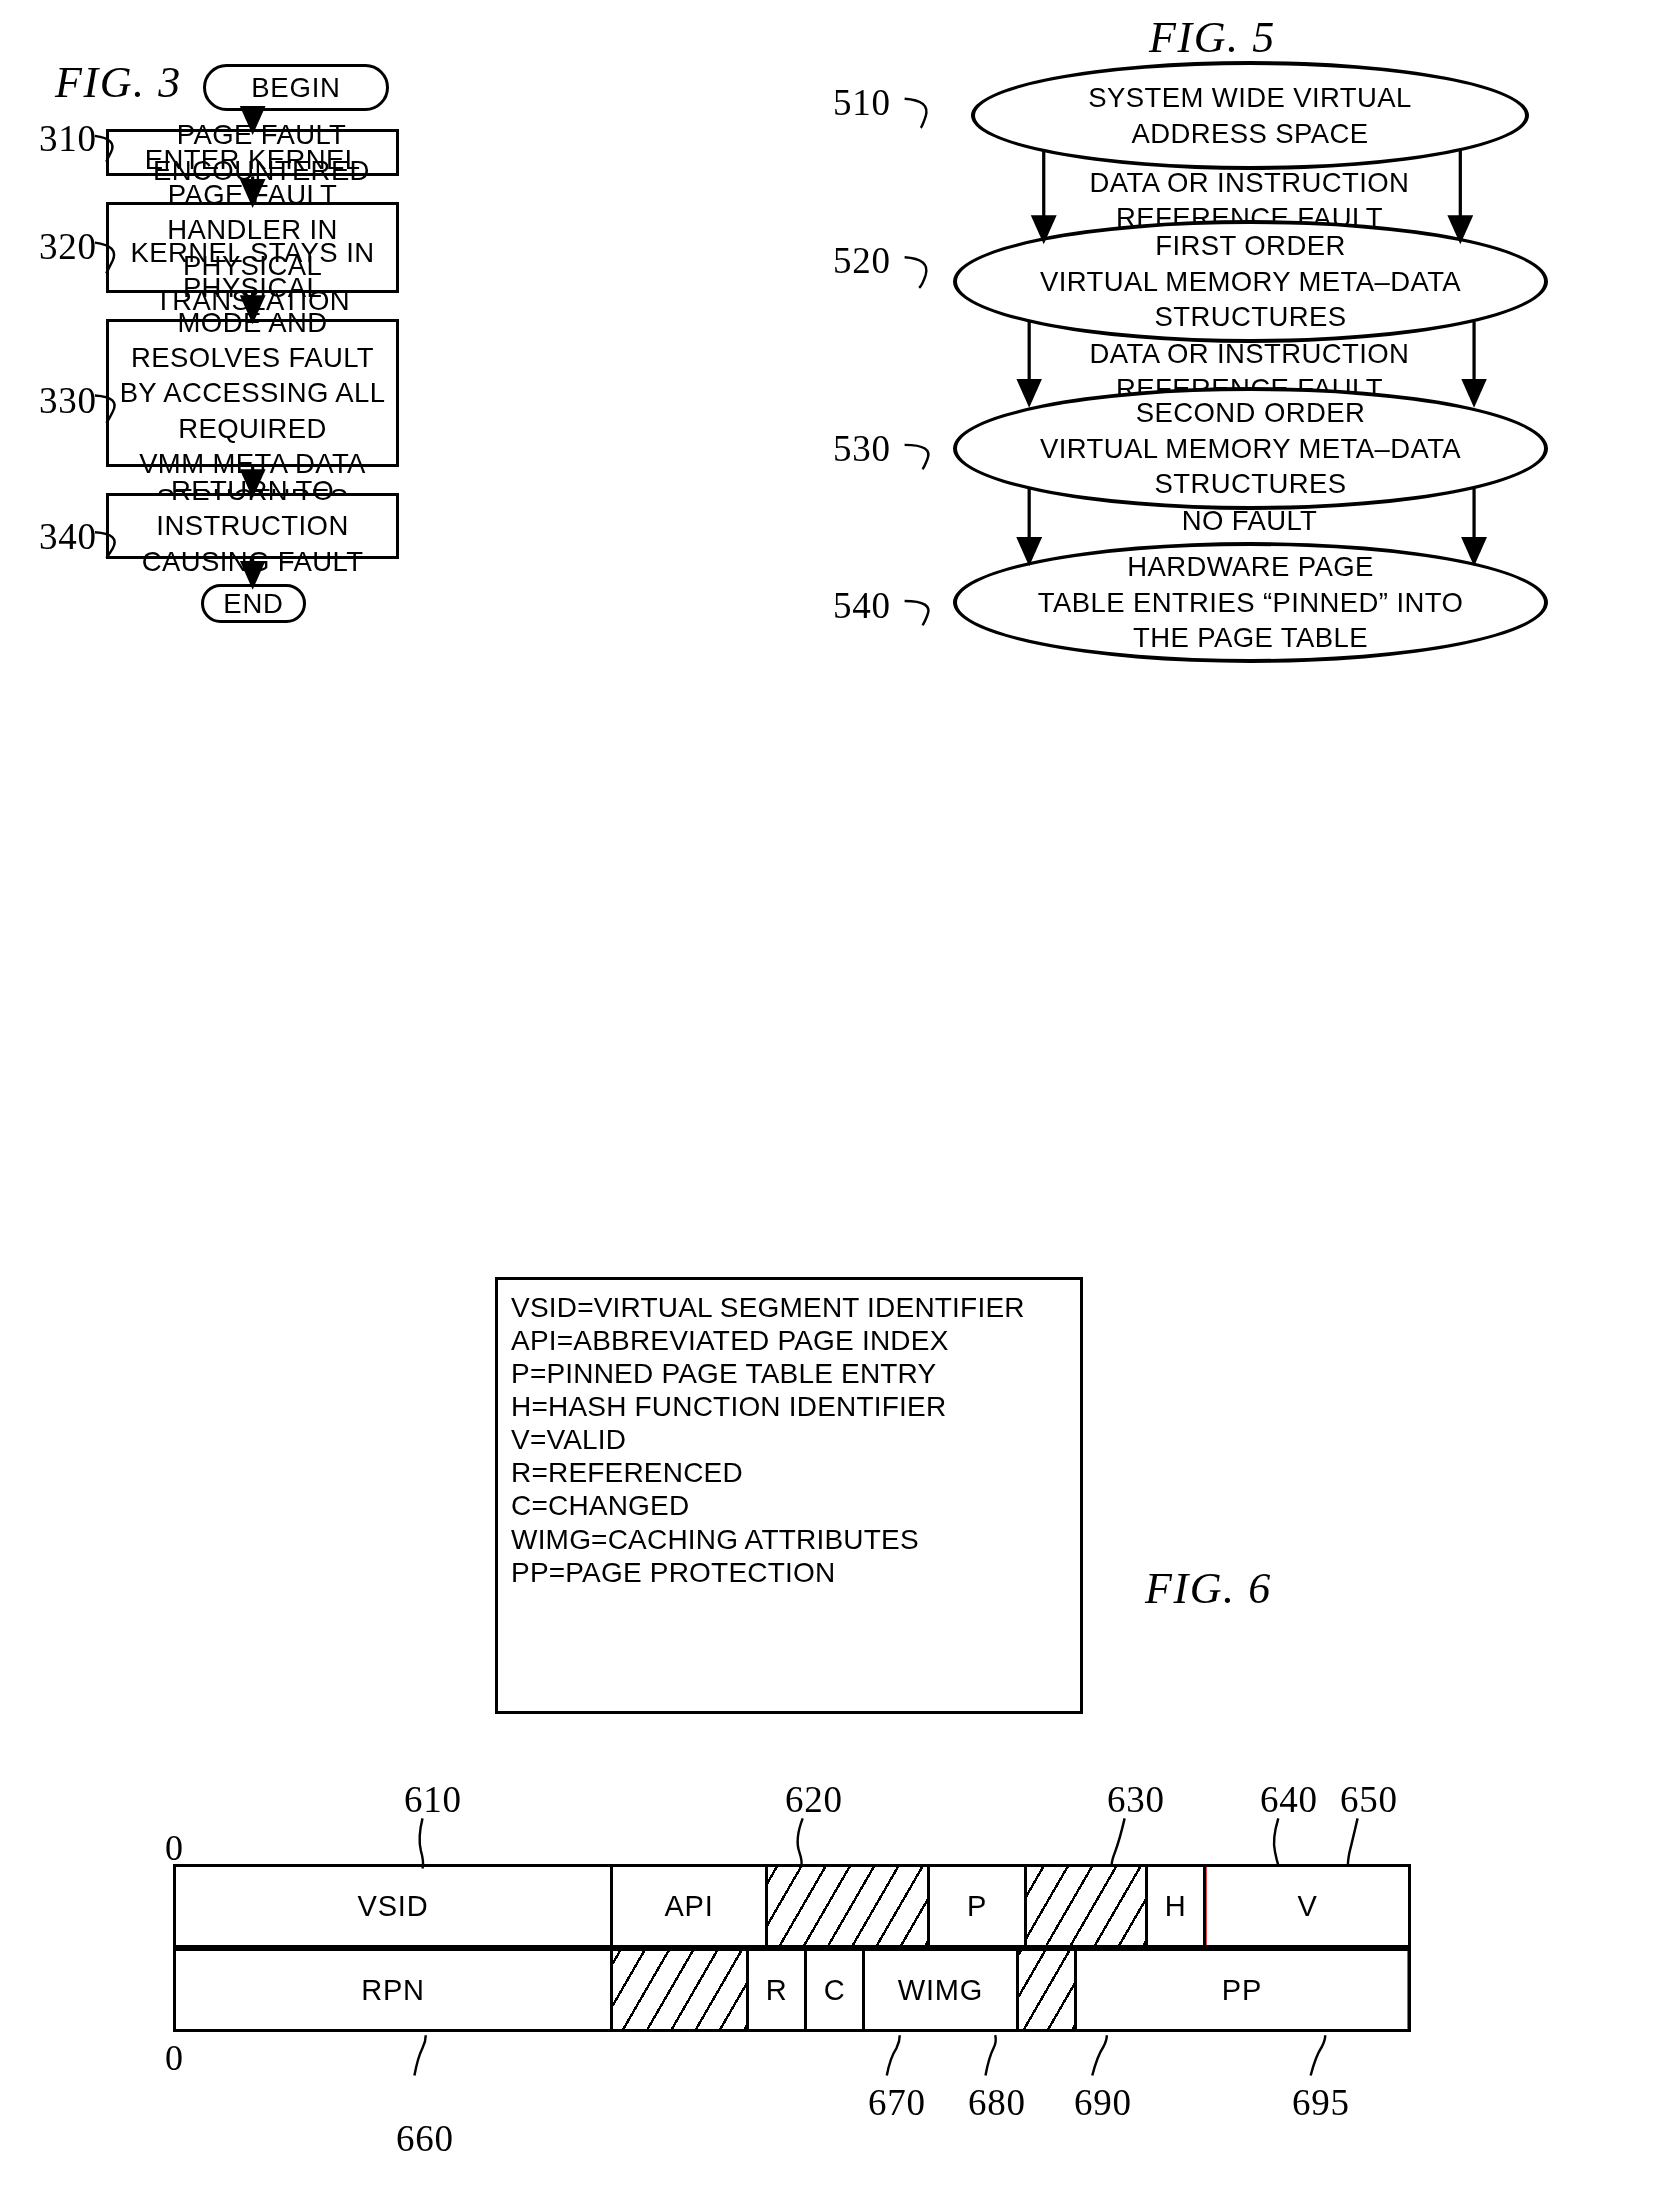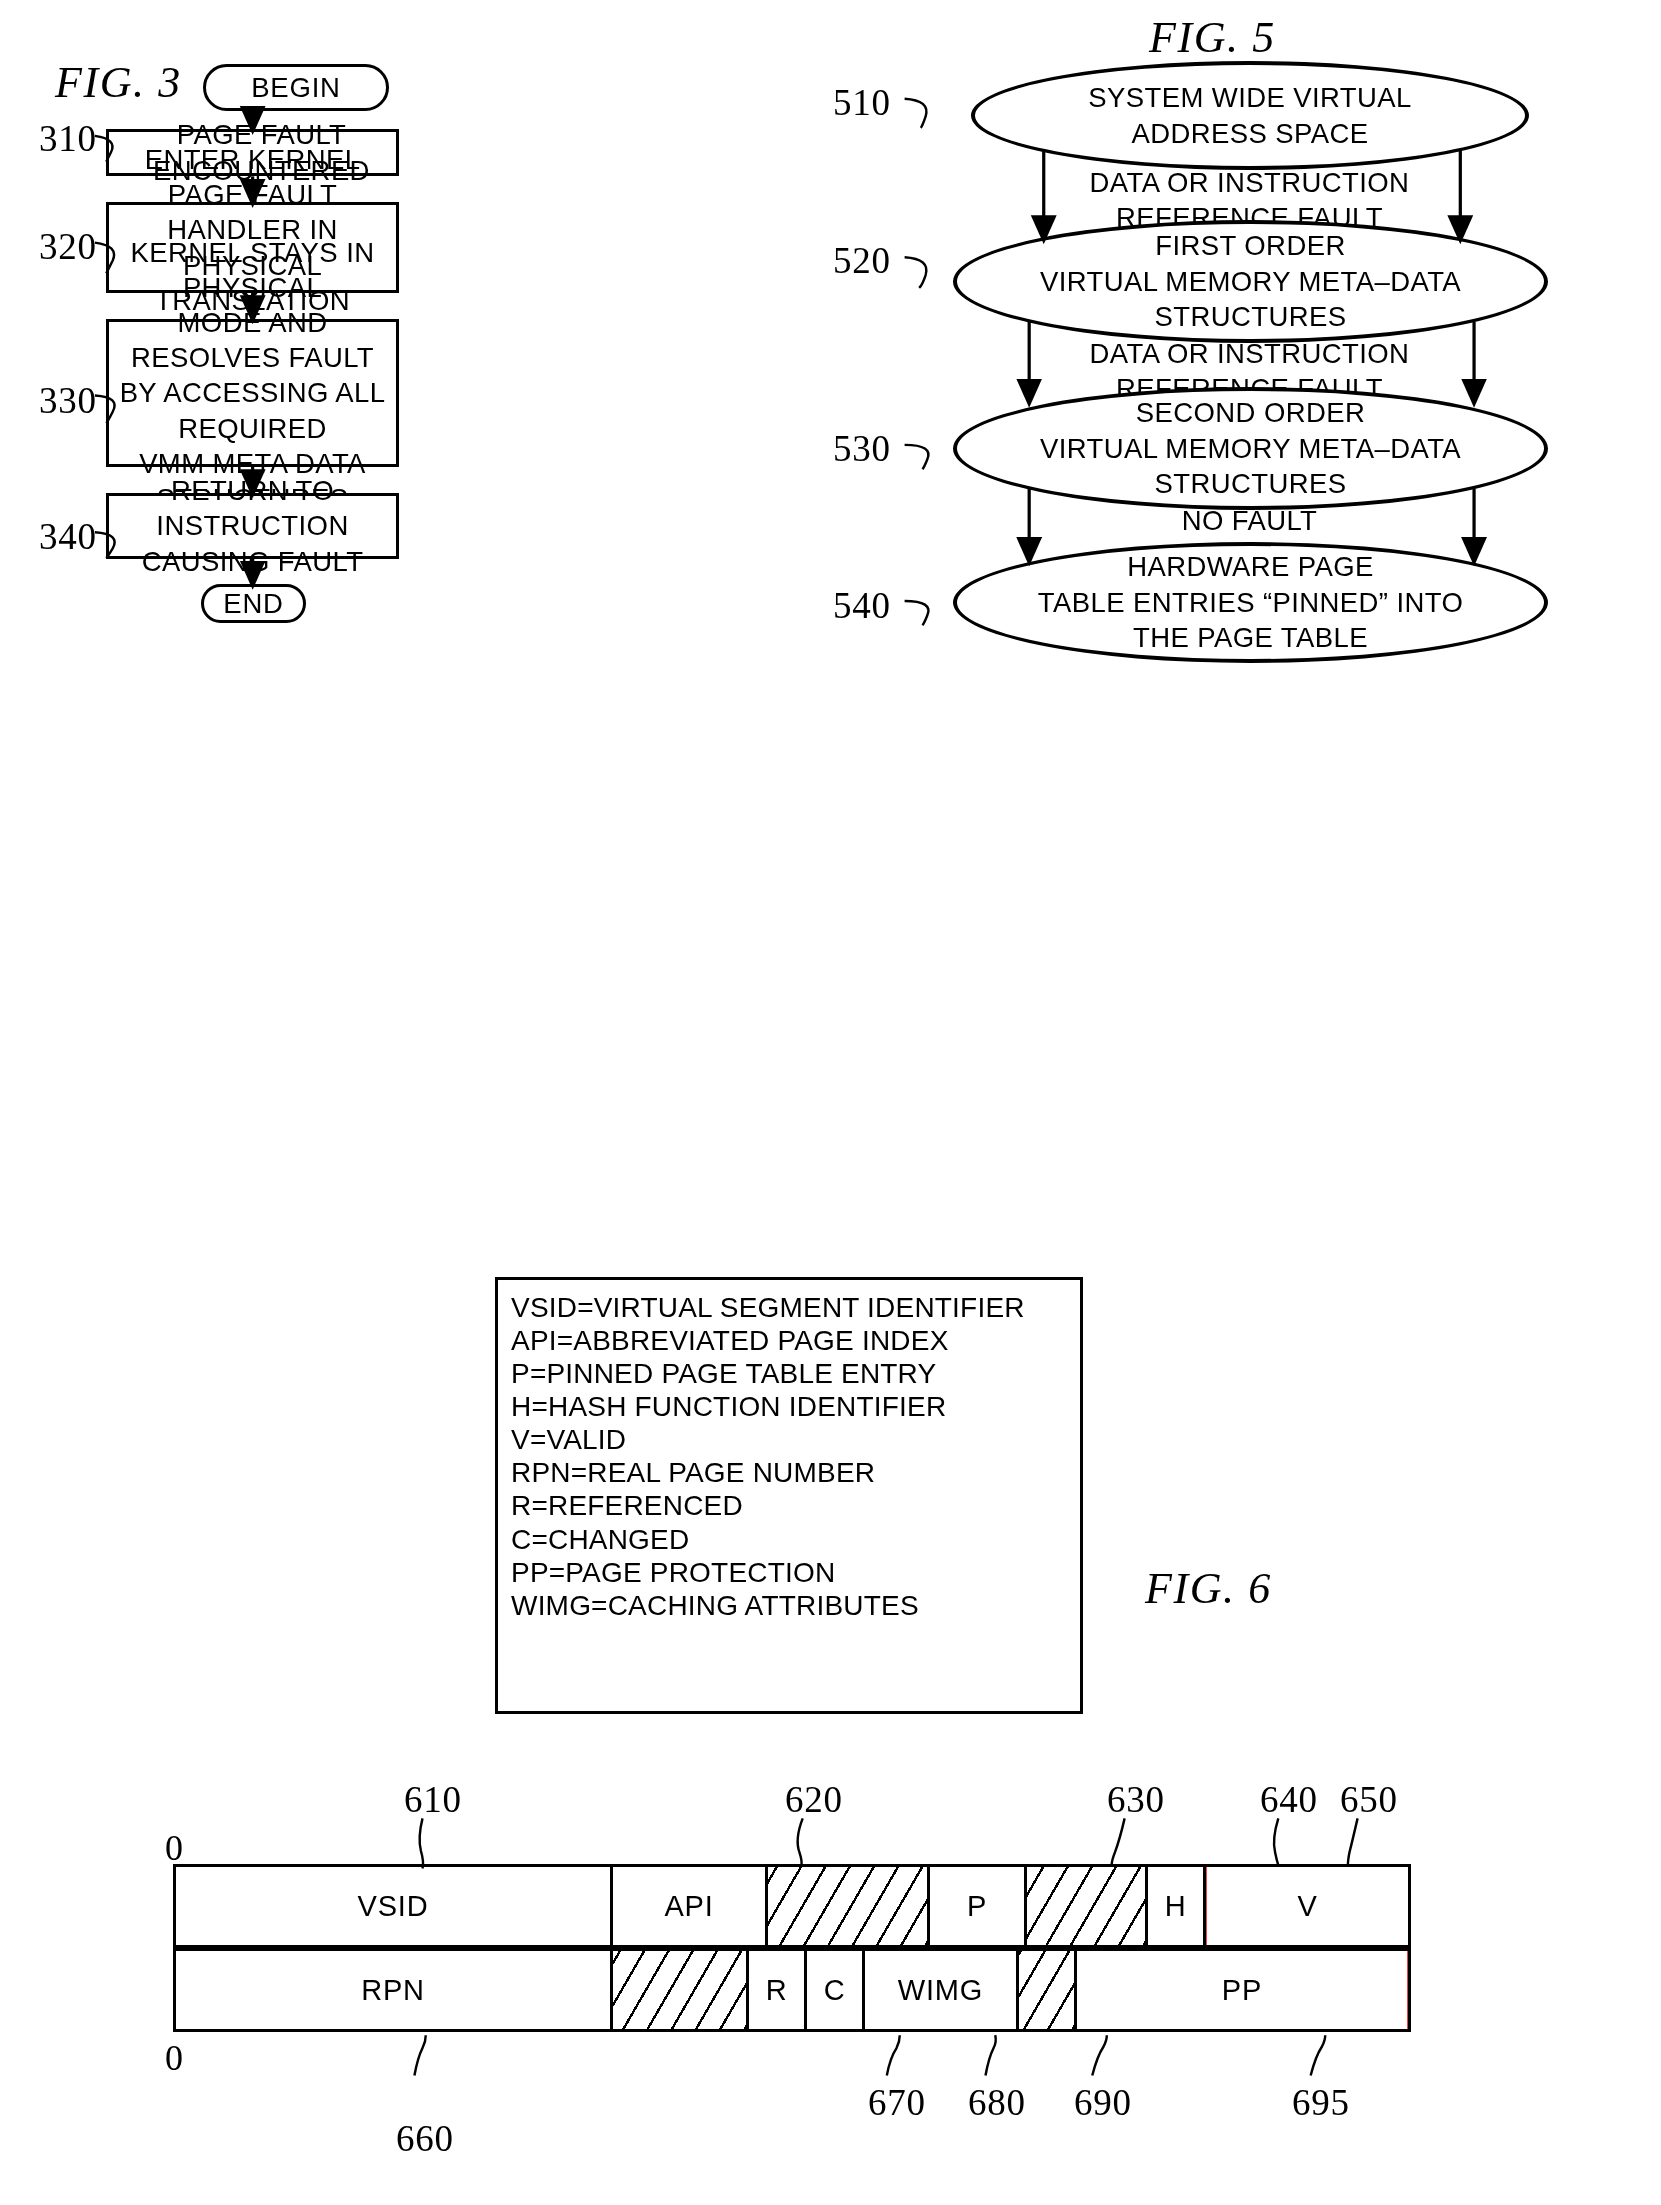--- a/index.html
+++ b/index.html
@@ -216,25 +216,24 @@
     <path d="M1118,743 q36,0 28,18 q-4,10 -6,12"></path>
   </g>
 </svg>
 
 <div class="abs legendbox" style="left:495px;top:1277px;width:588px;height:437px;">
   <div>VSID=VIRTUAL SEGMENT IDENTIFIER</div>
   <div>API=ABBREVIATED PAGE INDEX</div>
   <div>P=PINNED PAGE TABLE ENTRY</div>
   <div>H=HASH FUNCTION IDENTIFIER</div>
   <div>V=VALID</div>
-  <div>RPN=REAL PAGE NUMBER</div>
   <div>R=REFERENCED</div>
   <div>C=CHANGED</div>
+  <div>WIMG=CACHING ATTRIBUTES</div>
   <div>PP=PAGE PROTECTION</div>
-  <div>WIMG=CACHING ATTRIBUTES</div>
 </div>
 
 <div class="abs figtitle" style="left:1145px;top:1563px;">FIG. 6</div>
 
 <div class="abs refnum" style="left:404px;top:1778px;">610</div>
 <div class="abs refnum" style="left:785px;top:1778px;">620</div>
 <div class="abs refnum" style="left:1107px;top:1778px;">630</div>
 <div class="abs refnum" style="left:1260px;top:1778px;">640</div>
 <div class="abs refnum" style="left:1340px;top:1778px;">650</div>
 

